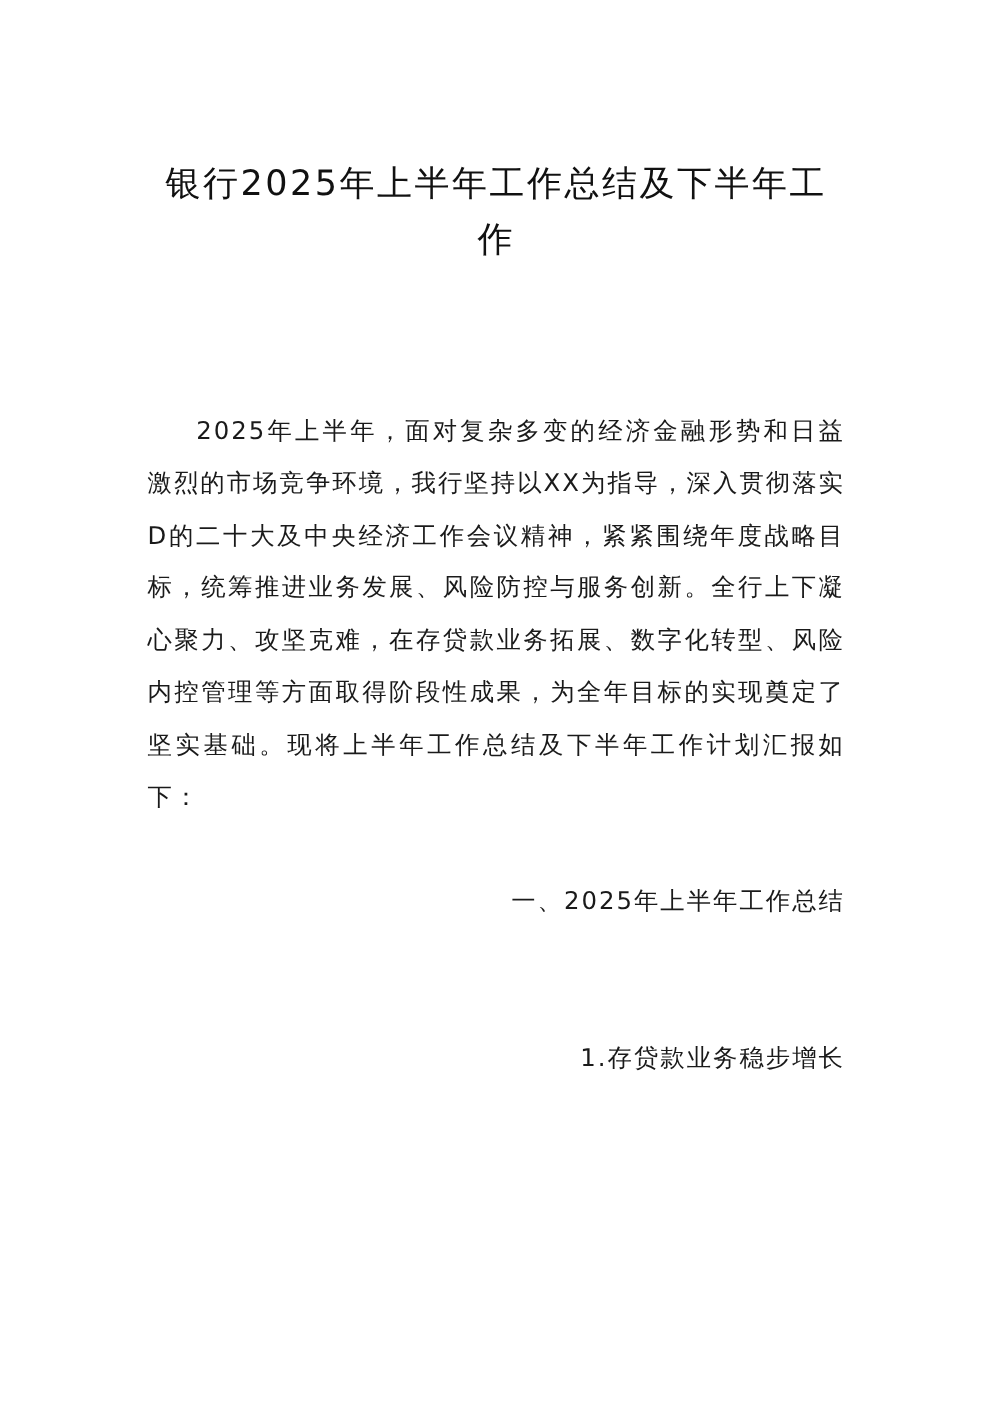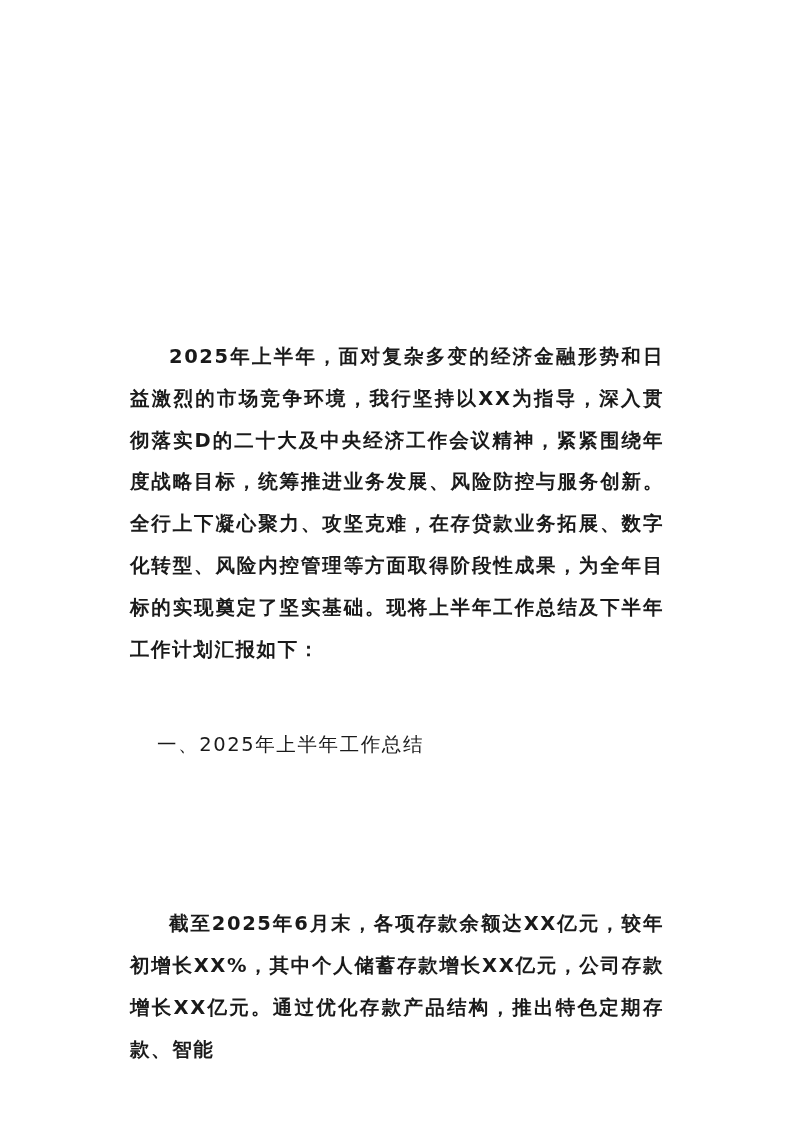--- a/index.html
+++ b/index.html
@@ -3,35 +3,36 @@
 <meta charset="utf-8">
 <style>
   html, body { margin: 0; padding: 0; background: #ffffff; }
   body { width: 793px; height: 1122px; overflow: hidden; position: relative;
          font-family: "DejaVu Sans", "Liberation Sans", sans-serif; color: #1a1a1a; }
   .page { position: absolute; left: 0; top: 0; width: 793px; height: 1122px; background: #fff; }
   .title { position: absolute; left: 118px; width: 558px; top: 124px; text-align: center;
            font-size: 28px; line-height: 45px; letter-spacing: 2px; color: #111; }
   .body { position: absolute; left: 118px; width: 558px; top: 324px;
           font-size: 19.5px; line-height: 41.8px; color: #1a1a1a; }
-  .para { margin: 12px; text-indent: 2em; text-align: justify; text-align-last: left; letter-spacing: 1.6px; font-weight: bold; }
-  .heading { margin: 0; text-indent: 2em; letter-spacing: 1.6px; }
+  .para { margin: 0; text-indent: 2em; text-align: justify; text-align-last: left; letter-spacing: 1.6px; }
+  .heading { margin: 0; text-indent: 2em; letter-spacing: 1.6px; text-align: right; }
   .gap { height: 41.8px; }
 </style>
 </head>
 <body>
 
 <div class="page">
 
   <div class="title">
+    <div>银行2025年上半年工作总结及下半年工作</div>
   </div>
 
   <div class="body">
     <p class="para">2025年上半年，面对复杂多变的经济金融形势和日益激烈的市场竞争环境，我行坚持以XX为指导，深入贯彻落实D的二十大及中央经济工作会议精神，紧紧围绕年度战略目标，统筹推进业务发展、风险防控与服务创新。全行上下凝心聚力、攻坚克难，在存贷款业务拓展、数字化转型、风险内控管理等方面取得阶段性成果，为全年目标的实现奠定了坚实基础。现将上半年工作总结及下半年工作计划汇报如下：</p>
     <div class="gap"></div>
     <p class="heading">一、2025年上半年工作总结</p>
     <div class="gap"></div>
     <div class="gap"></div>
+    <p class="heading" style="text-indent:2em;">1.存贷款业务稳步增长</p>
     <div class="gap"></div>
-    <p class="para">截至2025年6月末，各项存款余额达XX亿元，较年初增长XX%，其中个人储蓄存款增长XX亿元，公司存款增长XX亿元。通过优化存款产品结构，推出特色定期存款、智能</p>
   </div>
 
 </div>
 
 </body></html>

